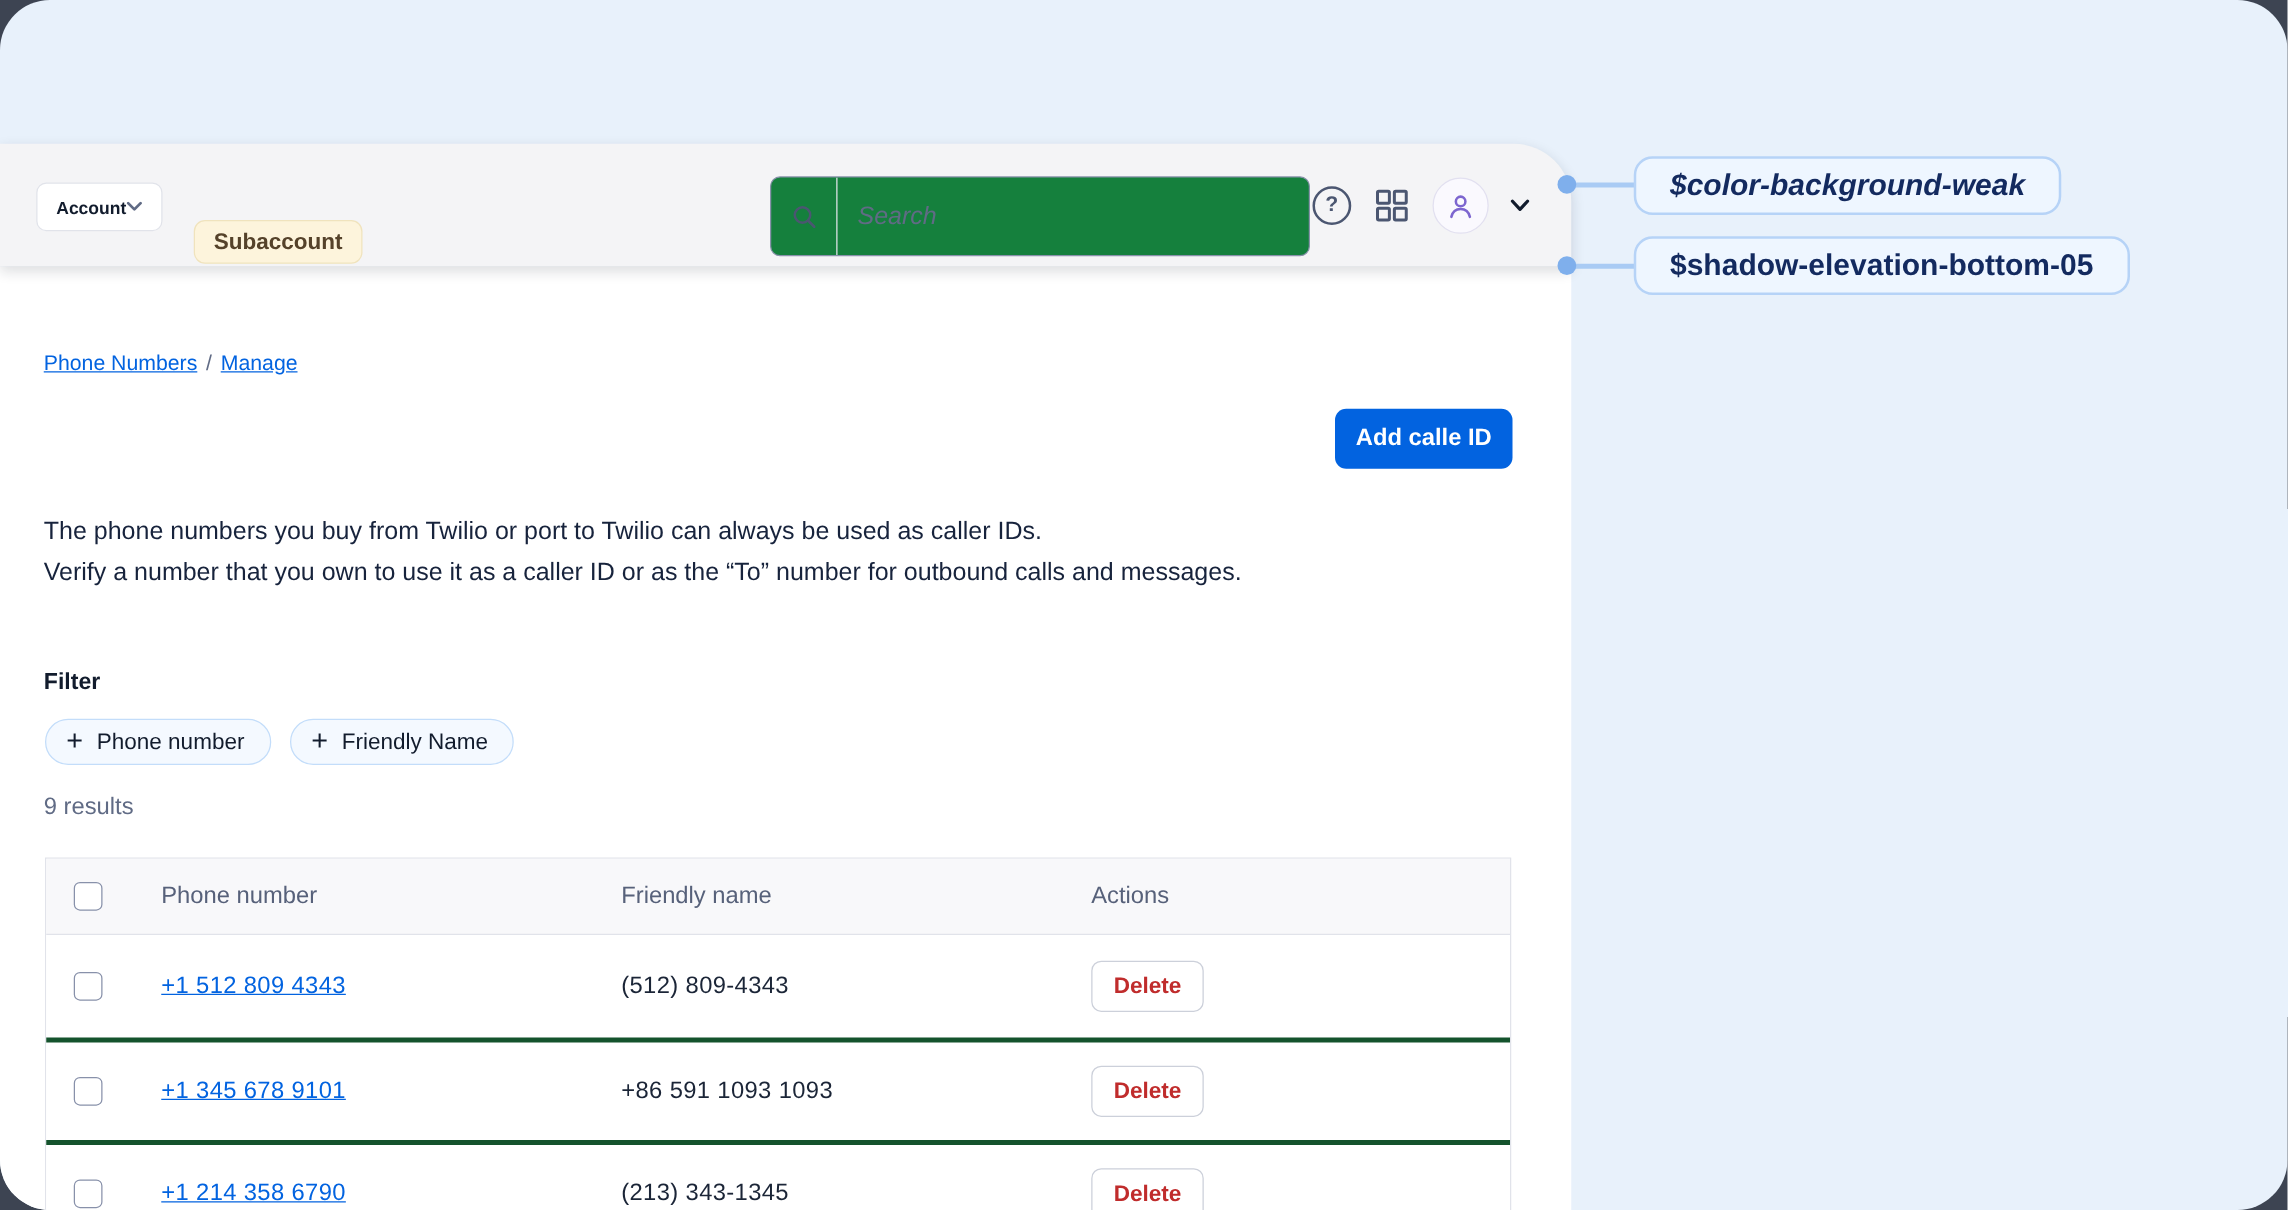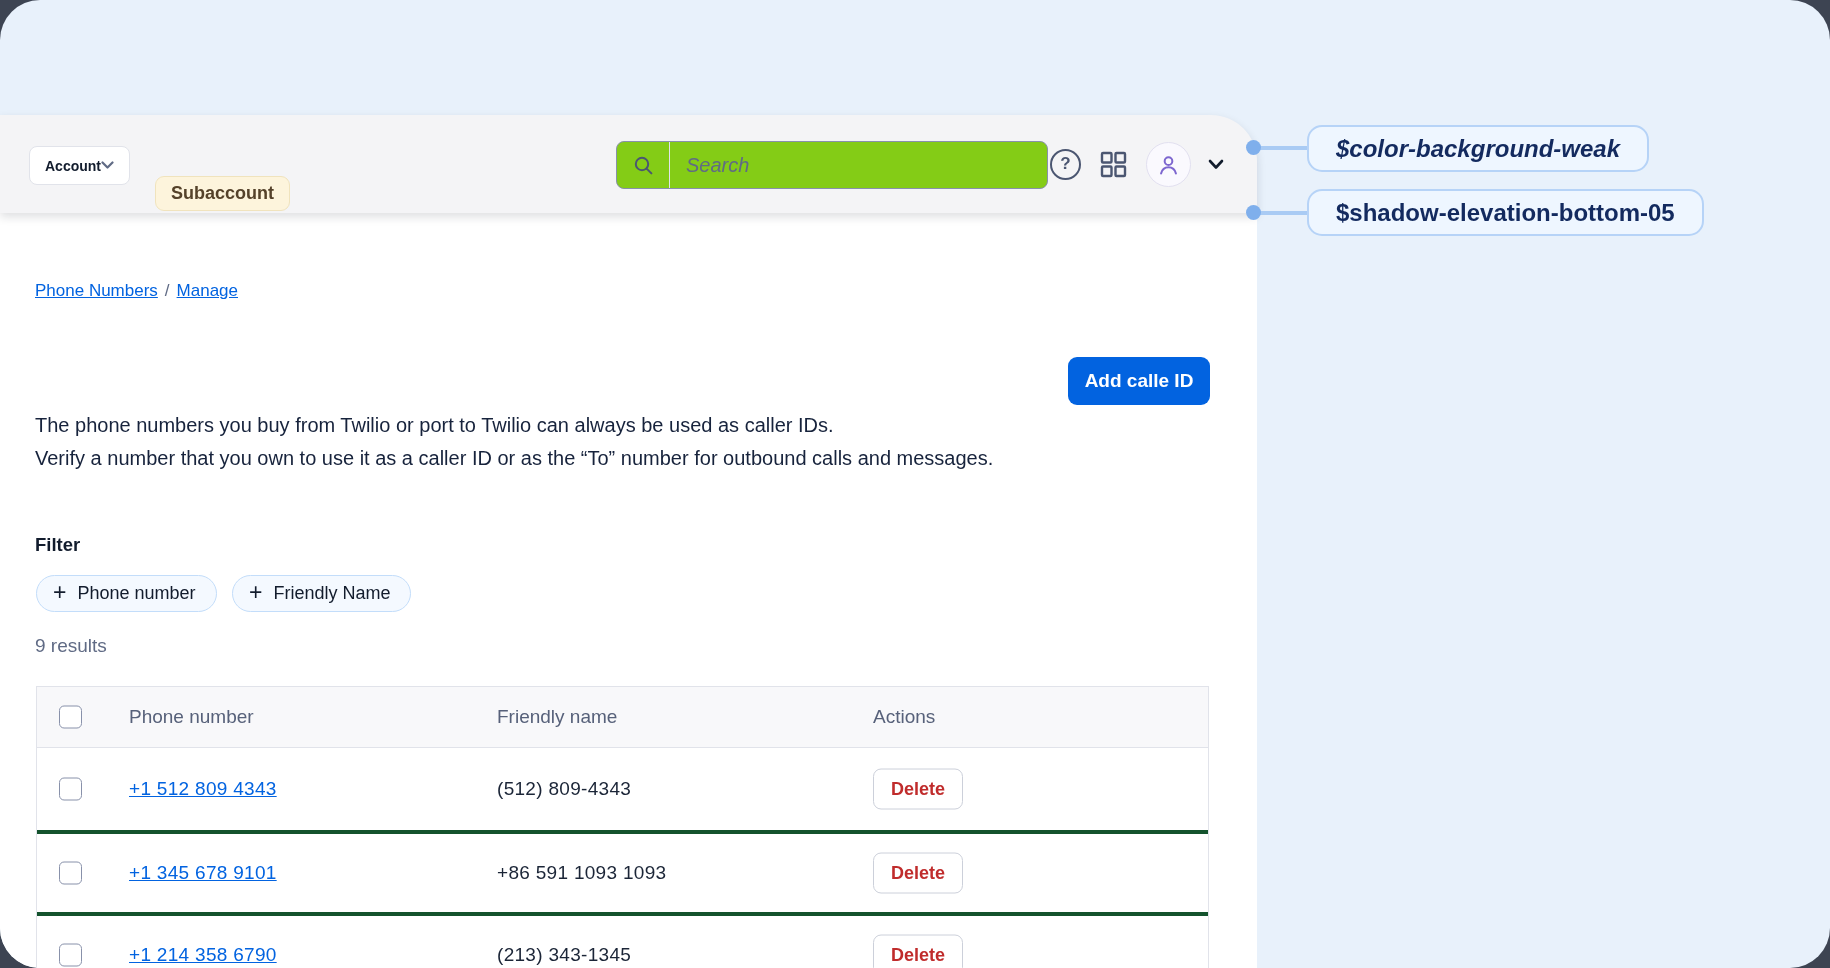--- a/index.html
+++ b/index.html
@@ -47,22 +47,22 @@
     position:absolute; left:155px; top:33px; height:35px;
     display:inline-flex; align-items:center;
     padding:0 15px;
     background:#fdf4dc;
     border:1px solid #f0e3bd;
     border-radius:9px;
     font-size:18px; font-weight:700; color:#55422a;margin-top:28px;
   }
   .search-box {
     position:absolute; left:616px; top:26px;
-    width:432px; height:48px;
-    background:#84cc16;
+    width:432px; height:64px;
+    background:#15803d;
     border:1px solid #8891aa;
     border-radius:8px;
     display:flex; align-items:stretch;
     overflow:hidden;
   }
   .search-icon-cell {
     width:53px; display:flex; align-items:center; justify-content:center;
     border-right:1px solid #e1e3ea;
   }
   .search-box input {
@@ -100,21 +100,21 @@
     font-size:45px; font-weight:700; color:#121c2d;
     letter-spacing:-0.5px; z-index:3;
   }
   .add-btn {
     position:absolute; left:1068px; top:327px;
     width:142px; height:48px;
     background:#0263e0; border:none; border-radius:9px;
     color:#ffffff; font-size:19px; font-weight:700;
     font-family:"Liberation Sans", sans-serif;
     display:flex; align-items:center; justify-content:center;
-    cursor:pointer; z-index:3;margin-top:30px;
+    cursor:pointer; z-index:3;
   }
   .description {
     position:absolute; left:35px; top:409px;
     font-size:20px; line-height:33px; color:#17233c; z-index:3;
   }
   .filter-label {
     position:absolute; left:35px; top:534px;
     font-size:18.5px; font-weight:700; color:#121c2d; z-index:3;
   }
   .pill {

